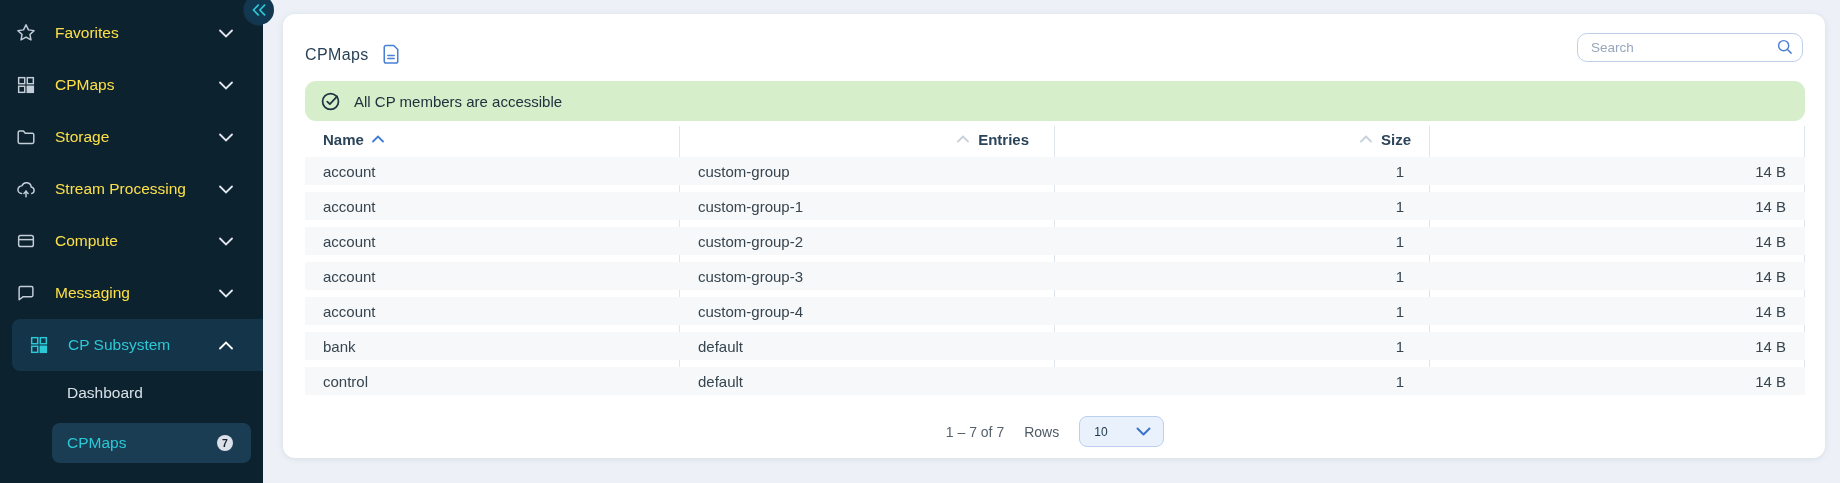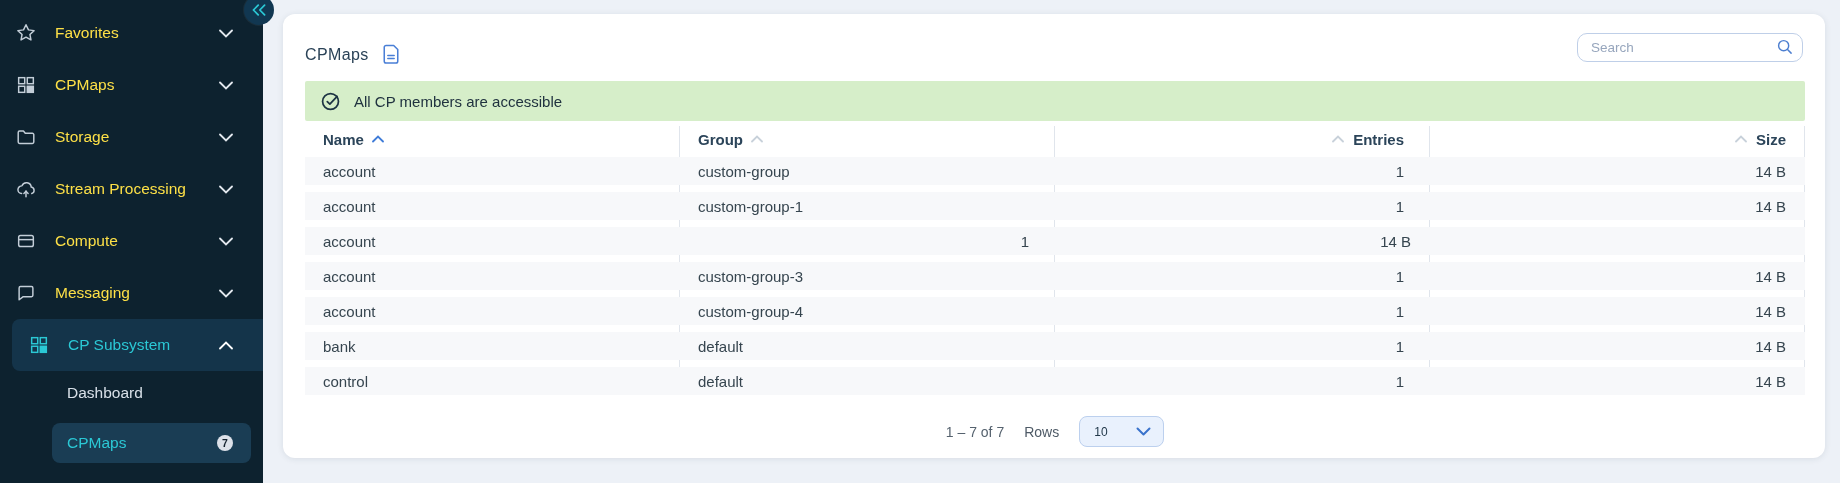--- a/index.html
+++ b/index.html
@@ -33,21 +33,21 @@
     border-radius:12px;box-shadow:0 1px 6px rgba(25,45,65,.10);}
   .card-title{position:absolute;left:22px;top:30px;display:flex;align-items:center;gap:13px;
     font-size:16px;letter-spacing:.4px;color:#2a4257;}
   .doc-icon{display:flex;color:#4a7fd6;}
   .search-wrap{position:absolute;top:19px;right:22px;width:226px;height:29px;}
   .search-input{box-sizing:border-box;width:226px;height:29px;border:1px solid #bfcfe8;border-radius:10px;
     padding:0 32px 0 13px;font-size:13.5px;color:#5b6b82;outline:none;background:#fff;
     font-family:"Liberation Sans","DejaVu Sans",sans-serif;}
   .search-input::placeholder{color:#97a6bd;}
   .search-icon{position:absolute;right:9px;top:5px;color:#4d7fd0;display:flex;cursor:pointer;}
-  .banner{position:absolute;left:22px;right:20px;top:67px;height:40px;background:#d6eec9;border-radius:2px;
+  .banner{position:absolute;left:22px;right:20px;top:67px;height:40px;background:#d6eec9;border-radius:11px;
     display:flex;align-items:center;padding-left:15px;gap:12px;box-sizing:border-box;
     font-size:15px;color:#20323f;}
   .banner .bicon{display:flex;color:#1d3443;}
   
   .table{position:absolute;left:22px;top:107px;width:1500px;}
   .vline{position:absolute;top:5px;height:269px;width:1px;background:#e0e5ec;z-index:0;}
   .vline.l1{left:374px;} .vline.l2{left:749px;} .vline.l3{left:1124px;} .vline.l4{left:1499px;}
   .thead{display:grid;grid-template-columns:repeat(4,1fr);height:36px;align-items:center;position:relative;z-index:1;}
   .th{font-size:15px;font-weight:bold;color:#2b4459;display:flex;align-items:center;gap:9px;cursor:pointer;}
   .th.left{padding-left:18px;justify-content:flex-start;gap:8px;}
@@ -250,28 +250,20 @@
 
     <div class="thead">
       <div class="th left">
         <span>Name</span>
         <span class="sort on">
           <svg width="12" height="8" viewBox="0 0 12 8" fill="none" stroke="currentColor" stroke-width="1.8" stroke-linecap="round">
               <polyline points="1,6.5 6,1.5 11,6.5"></polyline>
             </svg>
         </span>
       </div>
-      <div class="th left">
-        <span>Group</span>
-        <span class="sort off">
-          <svg width="12" height="8" viewBox="0 0 12 8" fill="none" stroke="currentColor" stroke-width="1.8" stroke-linecap="round">
-              <polyline points="1,6.5 6,1.5 11,6.5"></polyline>
-            </svg>
-        </span>
-      </div>
       <div class="th right">
         <span class="sort off">
           <svg width="12" height="8" viewBox="0 0 12 8" fill="none" stroke="currentColor" stroke-width="1.8" stroke-linecap="round">
               <polyline points="1,6.5 6,1.5 11,6.5"></polyline>
             </svg>
         </span>
         <span>Entries</span>
       </div>
       <div class="th right size">
         <span class="sort off">
@@ -294,20 +286,21 @@
 
         <div class="row">
           <div class="td c0">account</div>
           <div class="td c1">custom-group-1</div>
           <div class="td c2">1</div>
           <div class="td c3">14 B</div>
         </div>
 
         <div class="row">
           <div class="td c0">account</div>
+          <div class="td c1">custom-group-2</div>
           <div class="td c2">1</div>
           <div class="td c3">14 B</div>
         </div>
 
         <div class="row">
           <div class="td c0">account</div>
           <div class="td c1">custom-group-3</div>
           <div class="td c2">1</div>
           <div class="td c3">14 B</div>
         </div>

